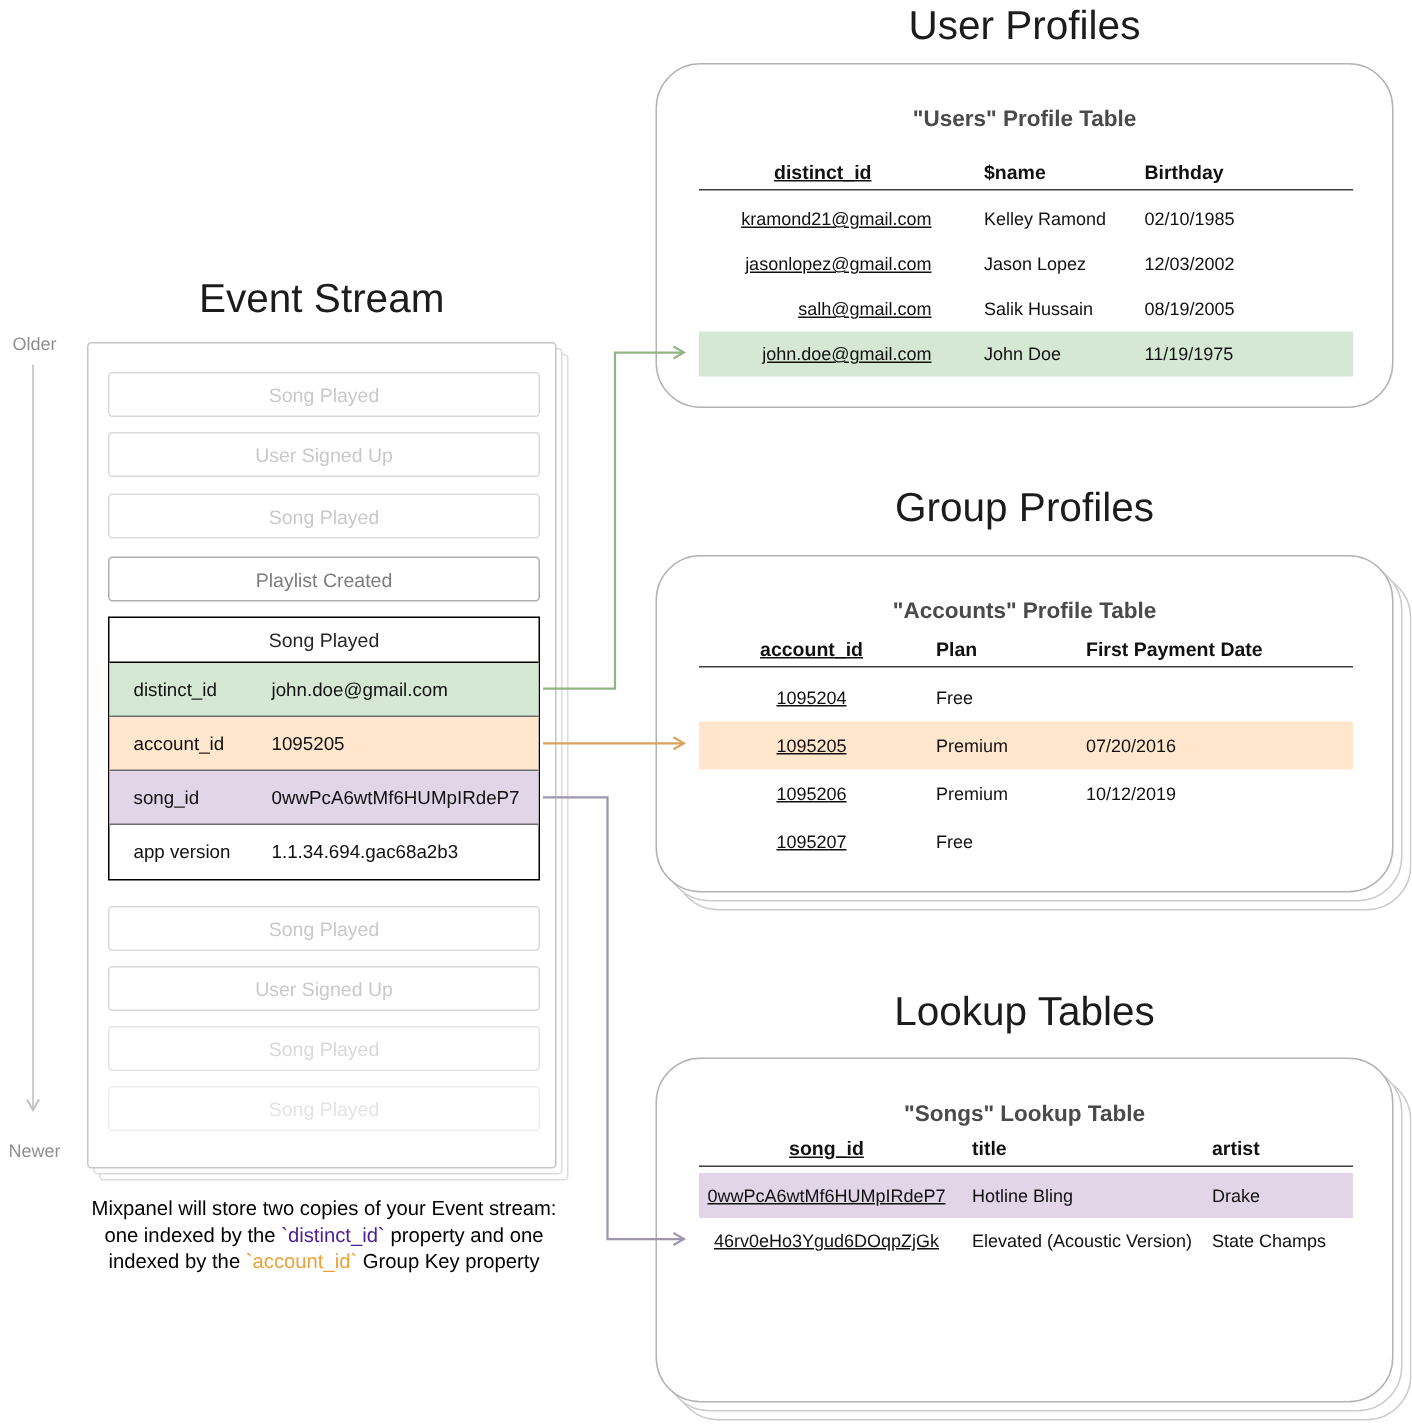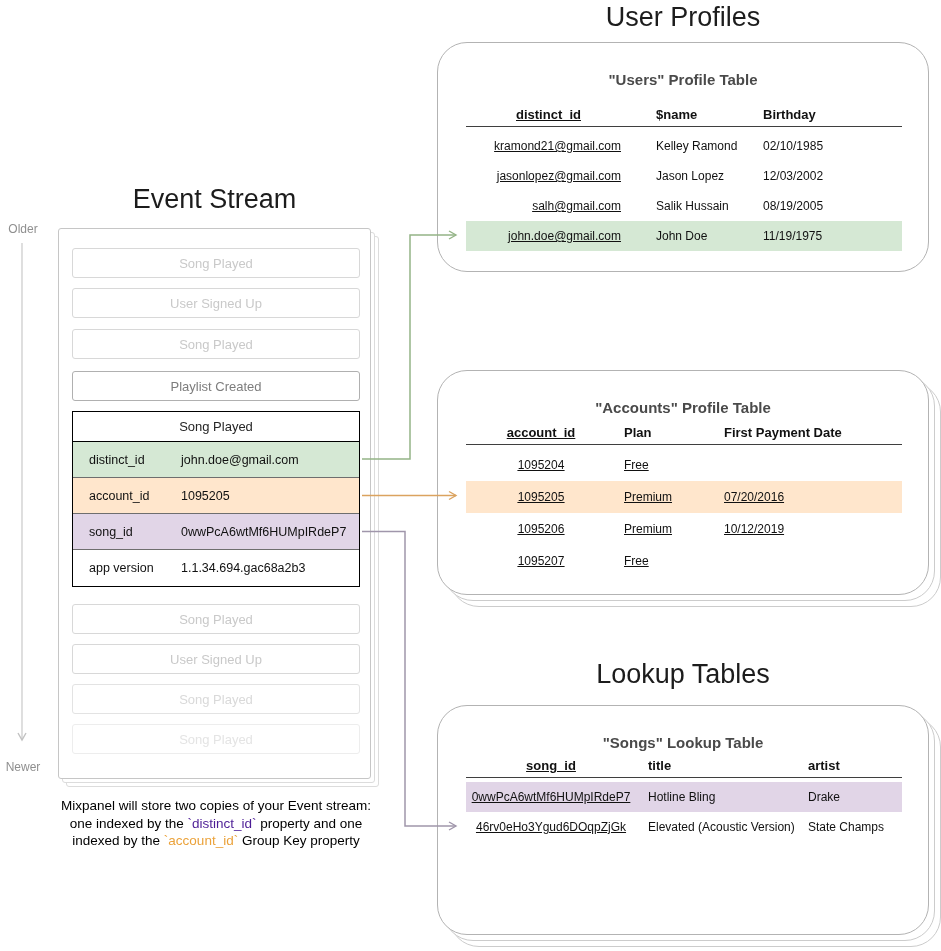--- a/index.html
+++ b/index.html
@@ -69,33 +69,34 @@
   .accounts-tbl { top: 50px; }
   .songs-tbl    { top: 48px; }
 
   .thead, .trow { display: grid; align-items: center; }
   .users-grid    { grid-template-columns: 165px 82px 139px; column-gap: 25px; }
   .accounts-grid { grid-template-columns: 150px 92px 178px; column-gap: 8px; }
   .songs-grid    { grid-template-columns: 170px 148px 94px; column-gap: 12px; }
   .thead { height: 24px; border-bottom: 1px solid #3f3f3f; font-weight: bold; font-size: 13px; color: #111; }
   .tbody { margin-top: 4px; }
   .trow { height: 30px; font-size: 12px; color: #111; }
-  .accounts-tbl .trow { height: 32px; text-decoration: underline; }
+  .accounts-tbl .trow { height: 32px; }
   .c1 { text-align: center; text-decoration: underline; }
   .users-tbl .td.c1 { text-align: right; padding-right: 10px; }
 
   .connectors { position: absolute; left: 0; top: 0; pointer-events: none; }
 </style>
 </head>
 <body>
 
 <div class="page">
 
   <div class="title evt-title">Event Stream</div>
   <div class="title up-title">User Profiles</div>
+  <div class="title gp-title">Group Profiles</div>
   <div class="title lt-title">Lookup Tables</div>
 
   <div class="axis-label older">Older</div>
   <div class="axis-label newer">Newer</div>
 
   <div class="stream-ghost sg1"></div>
   <div class="stream-ghost sg2"></div>
   <div class="stream-box"></div>
 
   <div class="evt faded e1">Song Played</div>

